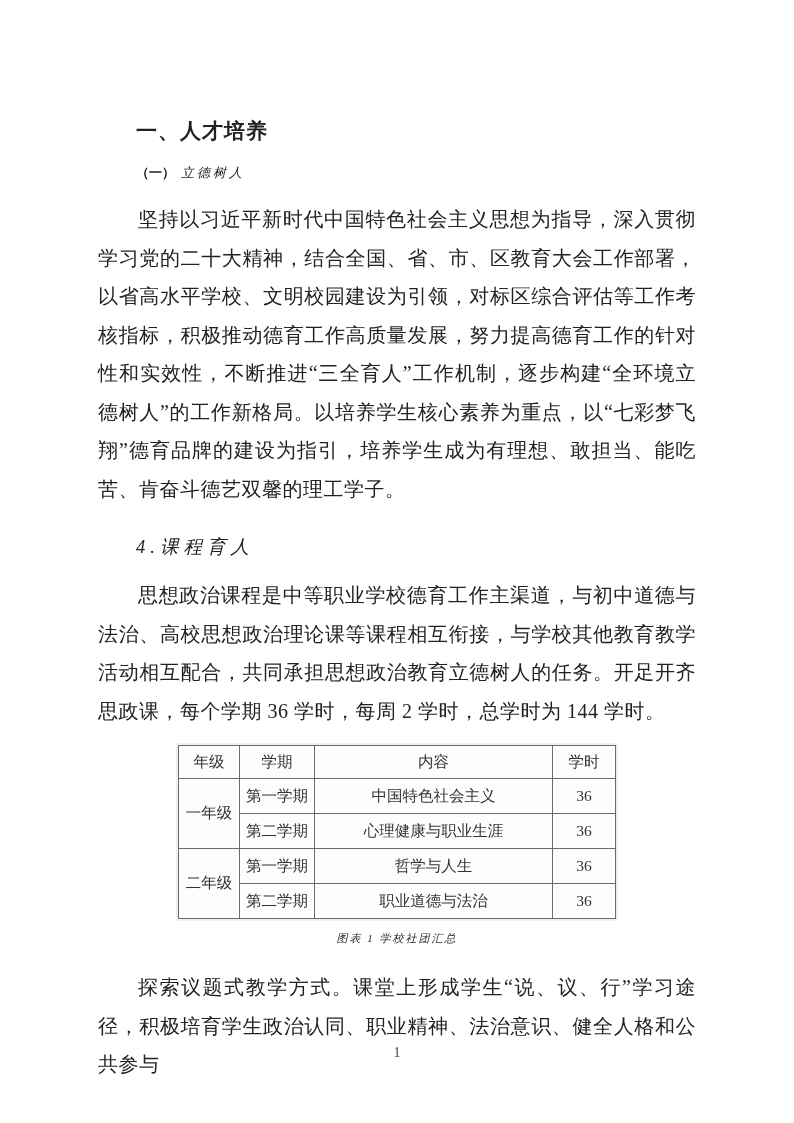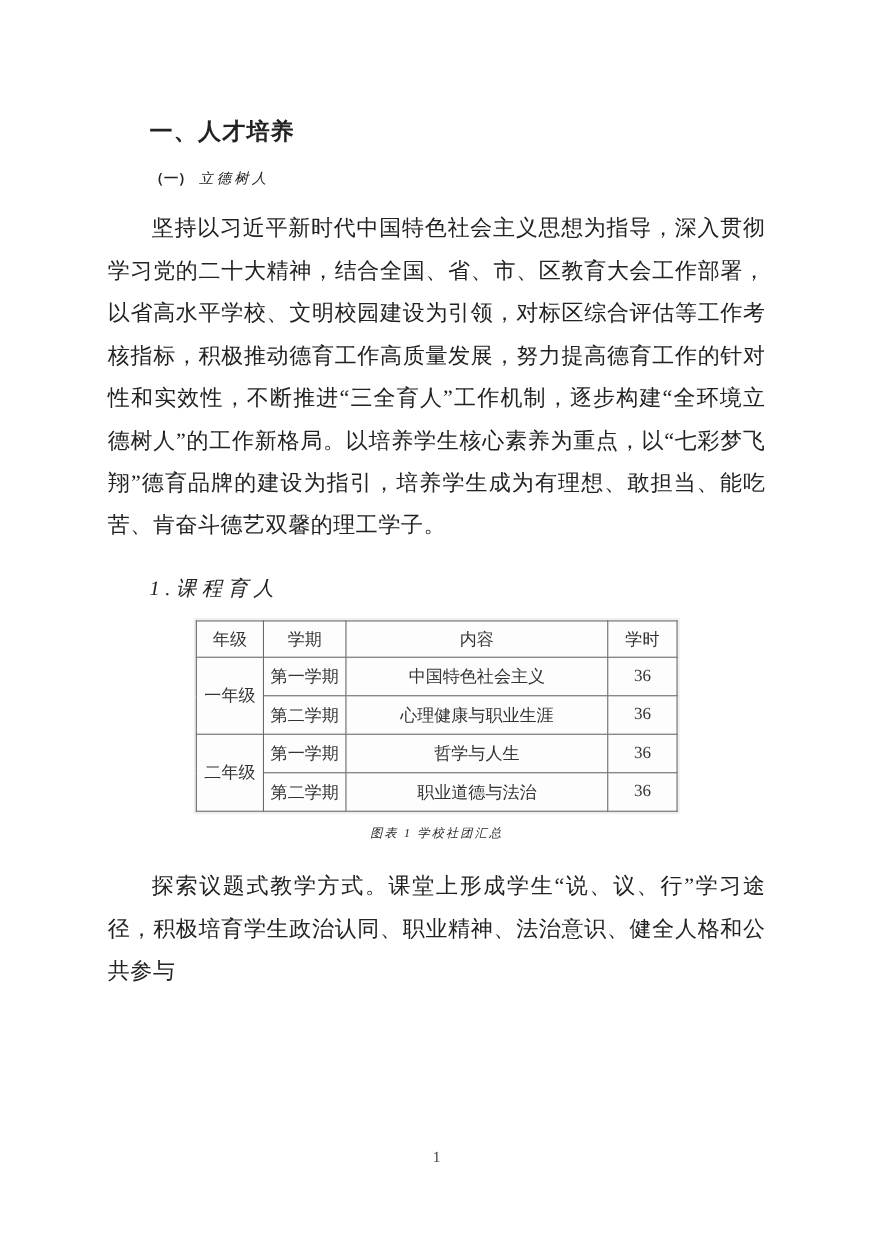--- a/index.html
+++ b/index.html
@@ -12,21 +12,21 @@
     width: 794px;
     height: 1123px;
     background: #ffffff;
     overflow: hidden;
     font-family: "Liberation Serif", "DejaVu Serif", serif;
     color: #222222;
   }
   .content {
     position: absolute;
     left: 98px;
-    top: 5px;
+    top: 16px;
     width: 598px;
   }
   .h1 {
     margin: 0;
     padding-top: 100px;
     padding-left: 38px;
     font-family: "Liberation Sans", "DejaVu Sans", sans-serif;
     font-size: 21px;
     line-height: 30px;
     font-weight: bold;
@@ -119,22 +119,23 @@
 
 <div class="page">
   <div class="content">
 
     <h1 class="h1">一、人才培养</h1>
 
     <h2 class="h2"><span class="h2-prefix">（一）</span><span class="h2-kai">立德树人</span></h2>
 
     <p class="body-para p1">坚持以习近平新时代中国特色社会主义思想为指导，深入贯彻学习党的二十大精神，结合全国、省、市、区教育大会工作部署，以省高水平学校、文明校园建设为引领，对标区综合评估等工作考核指标，积极推动德育工作高质量发展，努力提高德育工作的针对性和实效性，不断推进“三全育人”工作机制，逐步构建“全环境立德树人”的工作新格局。以培养学生核心素养为重点，以“七彩梦飞翔”德育品牌的建设为指引，培养学生成为有理想、敢担当、能吃苦、肯奋斗德艺双馨的理工学子。</p>
 
-    <p class="sub-item">1.课程育人</p>
+    <p class="sub-item">4.课程育人</p>
 
+    <p class="body-para p2">思想政治课程是中等职业学校德育工作主渠道，与初中道德与法治、高校思想政治理论课等课程相互衔接，与学校其他教育教学活动相互配合，共同承担思想政治教育立德树人的任务。开足开齐思政课，每个学期 36 学时，每周 2 学时，总学时为 144 学时。</p>
 
     <div class="table-panel">
       <table class="course-table">
         <colgroup>
           <col style="width:61px">
           <col style="width:75px">
           <col style="width:238px">
           <col style="width:63px">
         </colgroup>
         <thead>

